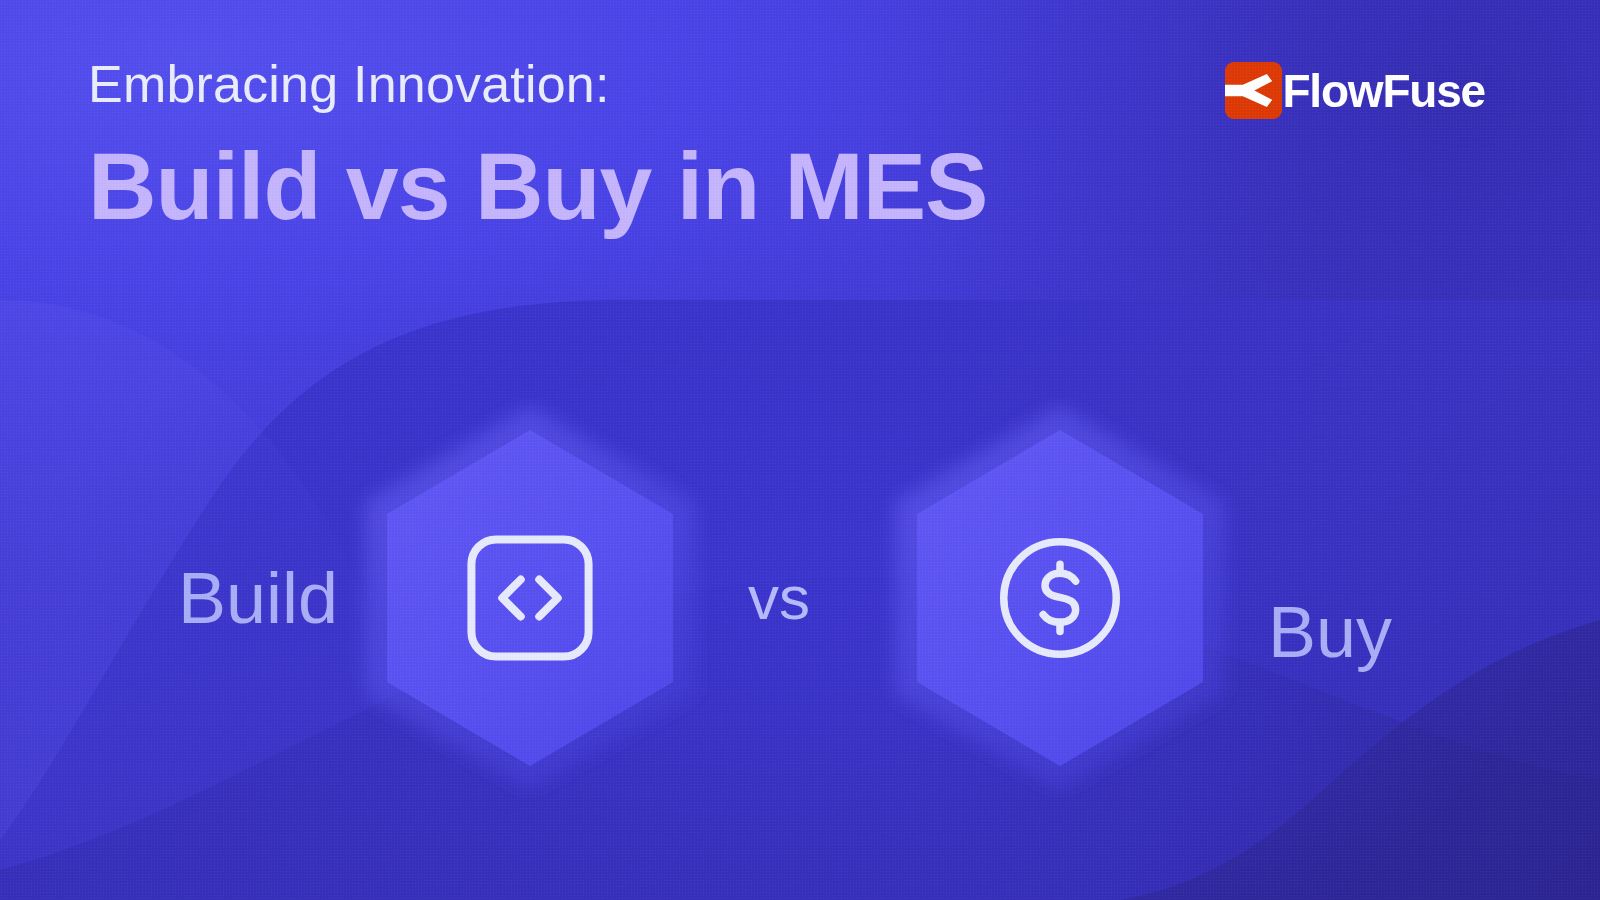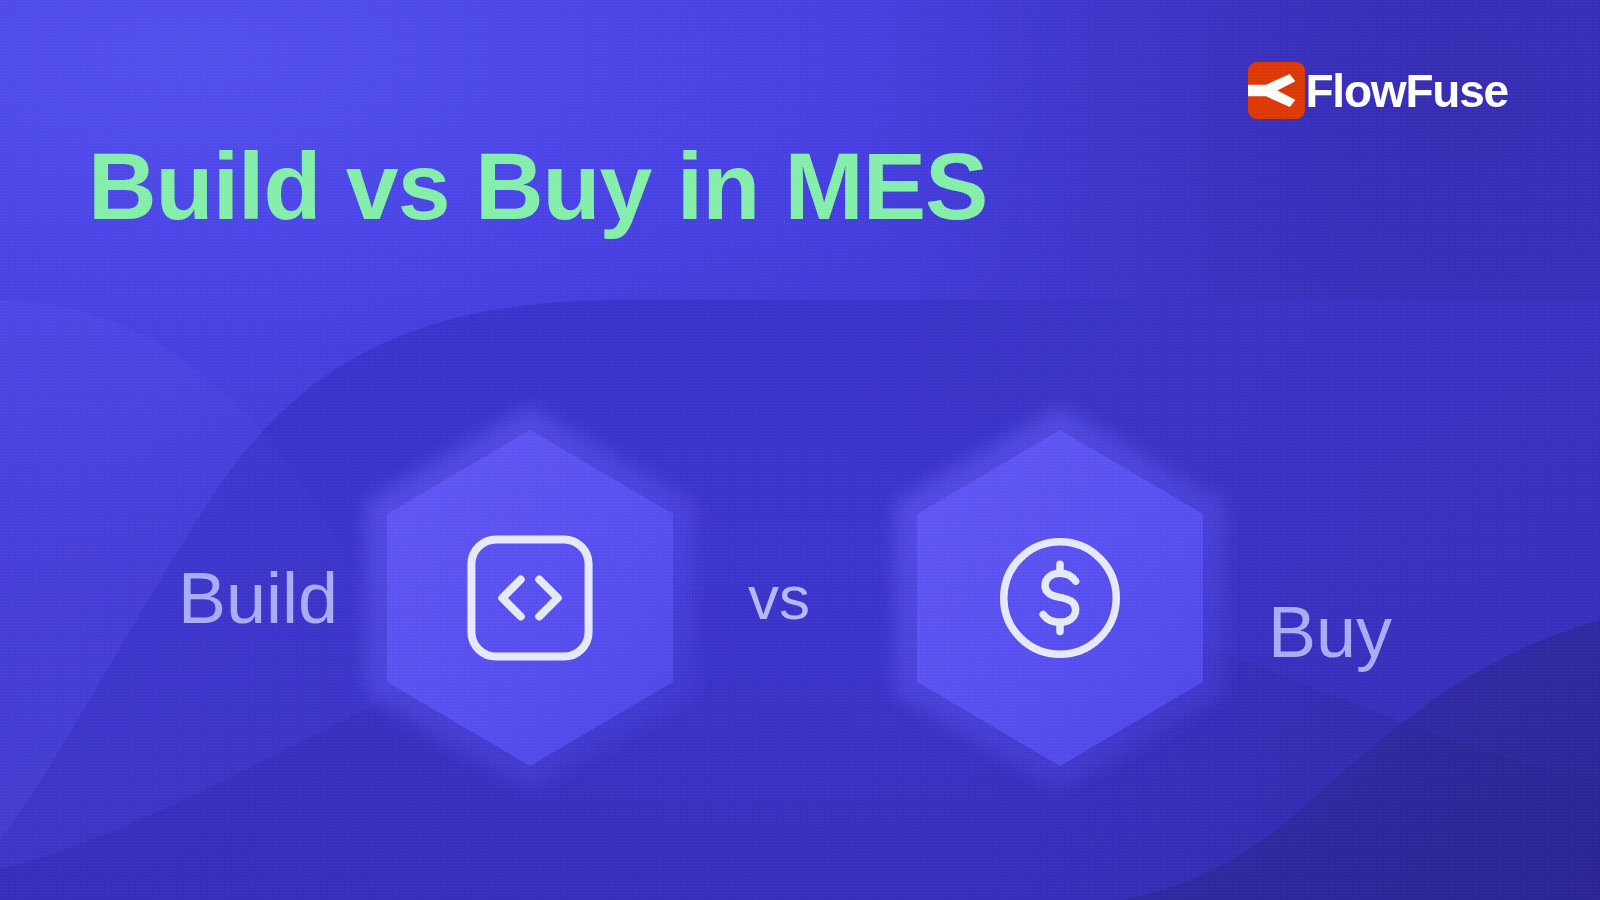--- a/index.html
+++ b/index.html
@@ -82,29 +82,29 @@
     line-height: 1;
     white-space: nowrap;
   }
   .headline {
     position: absolute;
     left: 88px;
     top: 139px;
     font-size: 95px;
     font-weight: 700;
     letter-spacing: -1px;
-    color: #86efac;
+    color: #c4b5fd;
     line-height: 1;
     white-space: nowrap;
   }
 
   
   .logo {
     position: absolute;
-    right: 92px;
+    right: 115px;
     top: 62px;
     display: flex;
     align-items: center;
     gap: 0;
     text-align: center;
   }
   .logo-mark {
     width: 57px;
     height: 57px;
     border-radius: 9px;
@@ -206,20 +206,21 @@
 
     <path d="M0,900 L0,870 C180,820 320,720 520,640 C740,552 980,560 1190,640 C1360,704 1480,760 1600,780 L1600,900 Z" fill="url(#wv2)"></path>
 
     <path d="M1600,620 C1460,660 1380,740 1300,810 C1240,862 1180,890 1120,900 L1600,900 Z" fill="url(#wv4)"></path>
 
     <path d="M0,300 C130,300 230,380 300,480 C360,566 390,660 400,760 L400,900 L0,900 Z" fill="url(#wv3)" opacity="0.5"></path>
   </svg>
 
   <div class="center-glow"></div>
 
+  <div class="eyebrow">Embracing Innovation:</div>
 
   <div class="headline">Build vs Buy in MES</div>
 
   <div class="logo">
     <svg class="logo-mark" viewBox="0 0 64 64">
       <rect x="0" y="0" width="64" height="64" rx="10" ry="10" fill="#dd3a07"></rect>
       <path d="M0,25.5 L20,25.5 L47,13.5 L53,21.5 L33,32 L53,42.5 L47,50.5 L20,38.5 L0,38.5 Z" fill="#ffffff"></path>
     </svg>
     <span class="logo-word">FlowFuse</span>
   </div>

